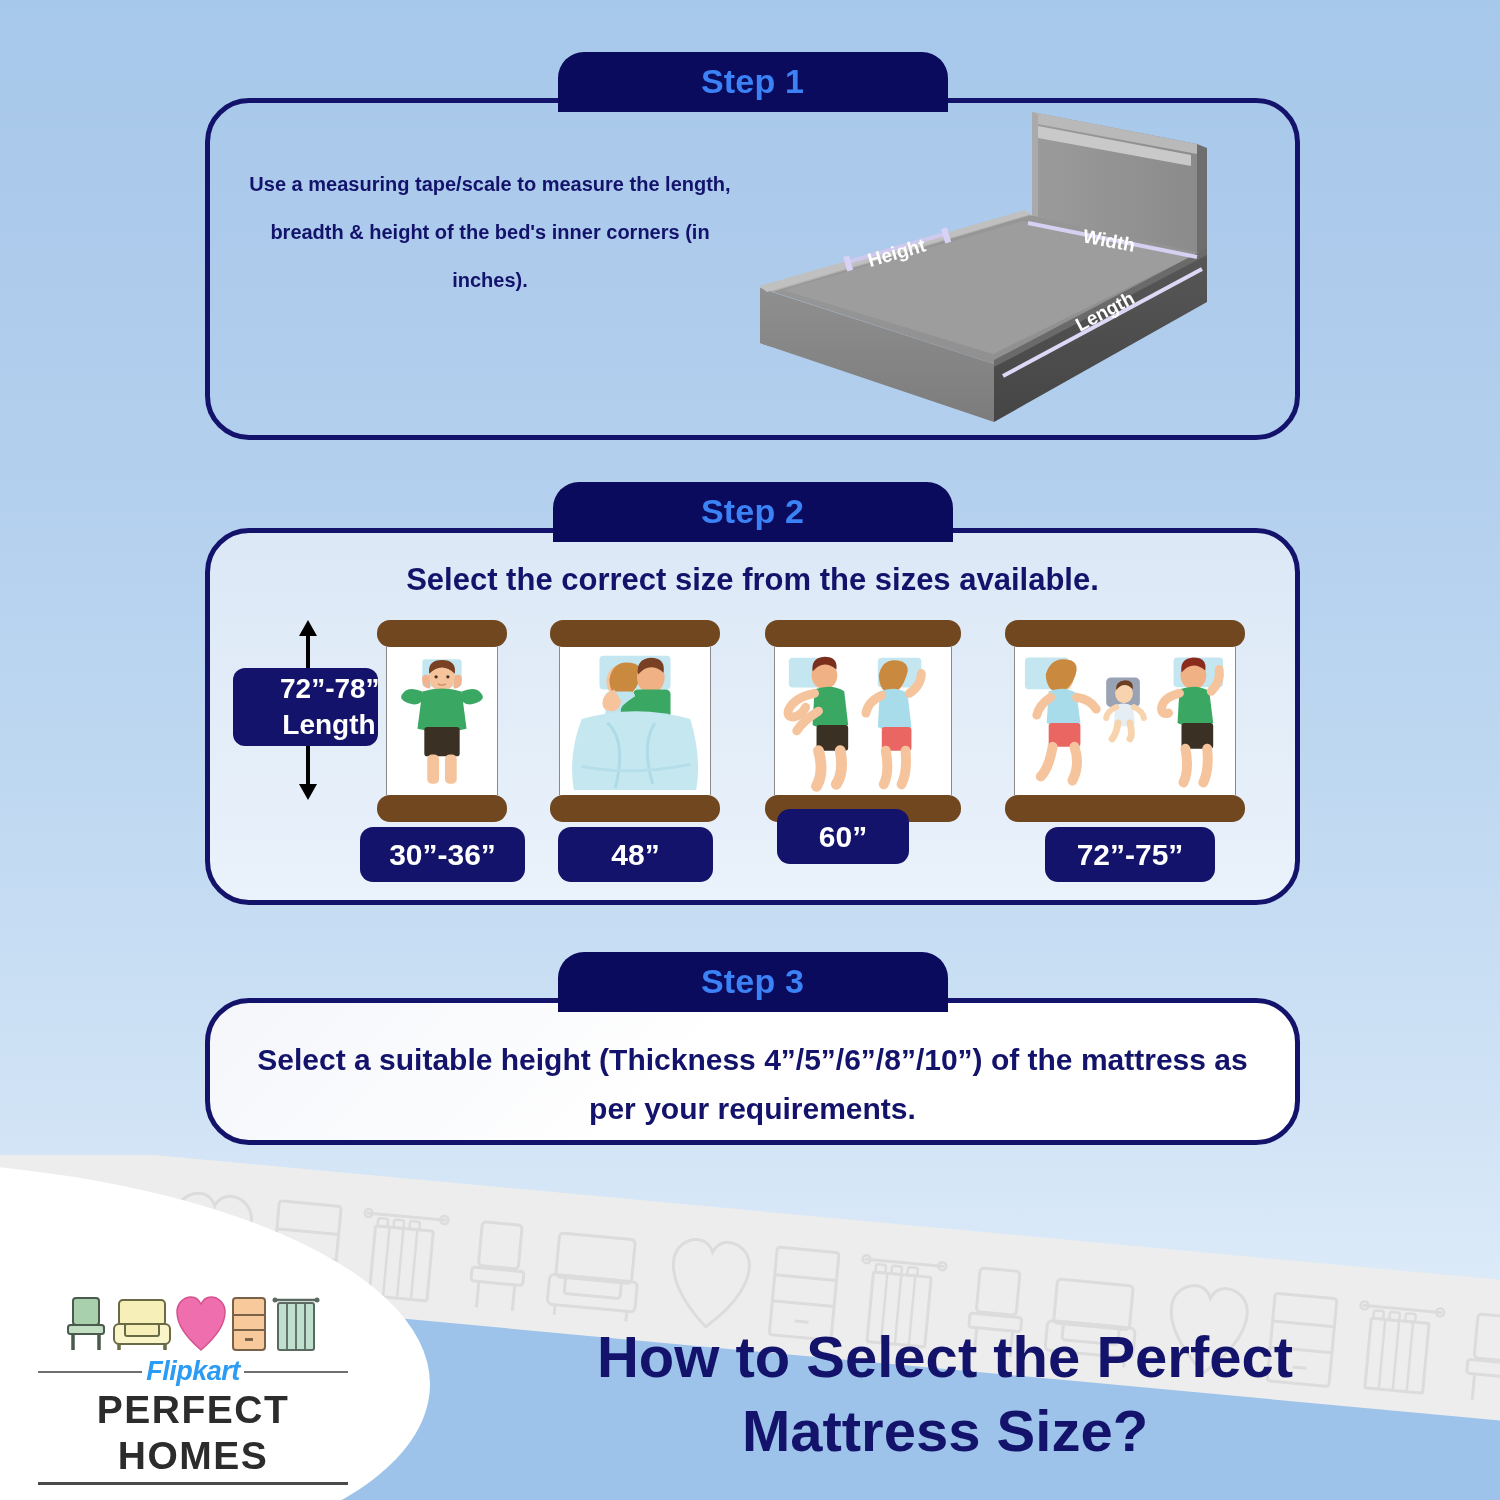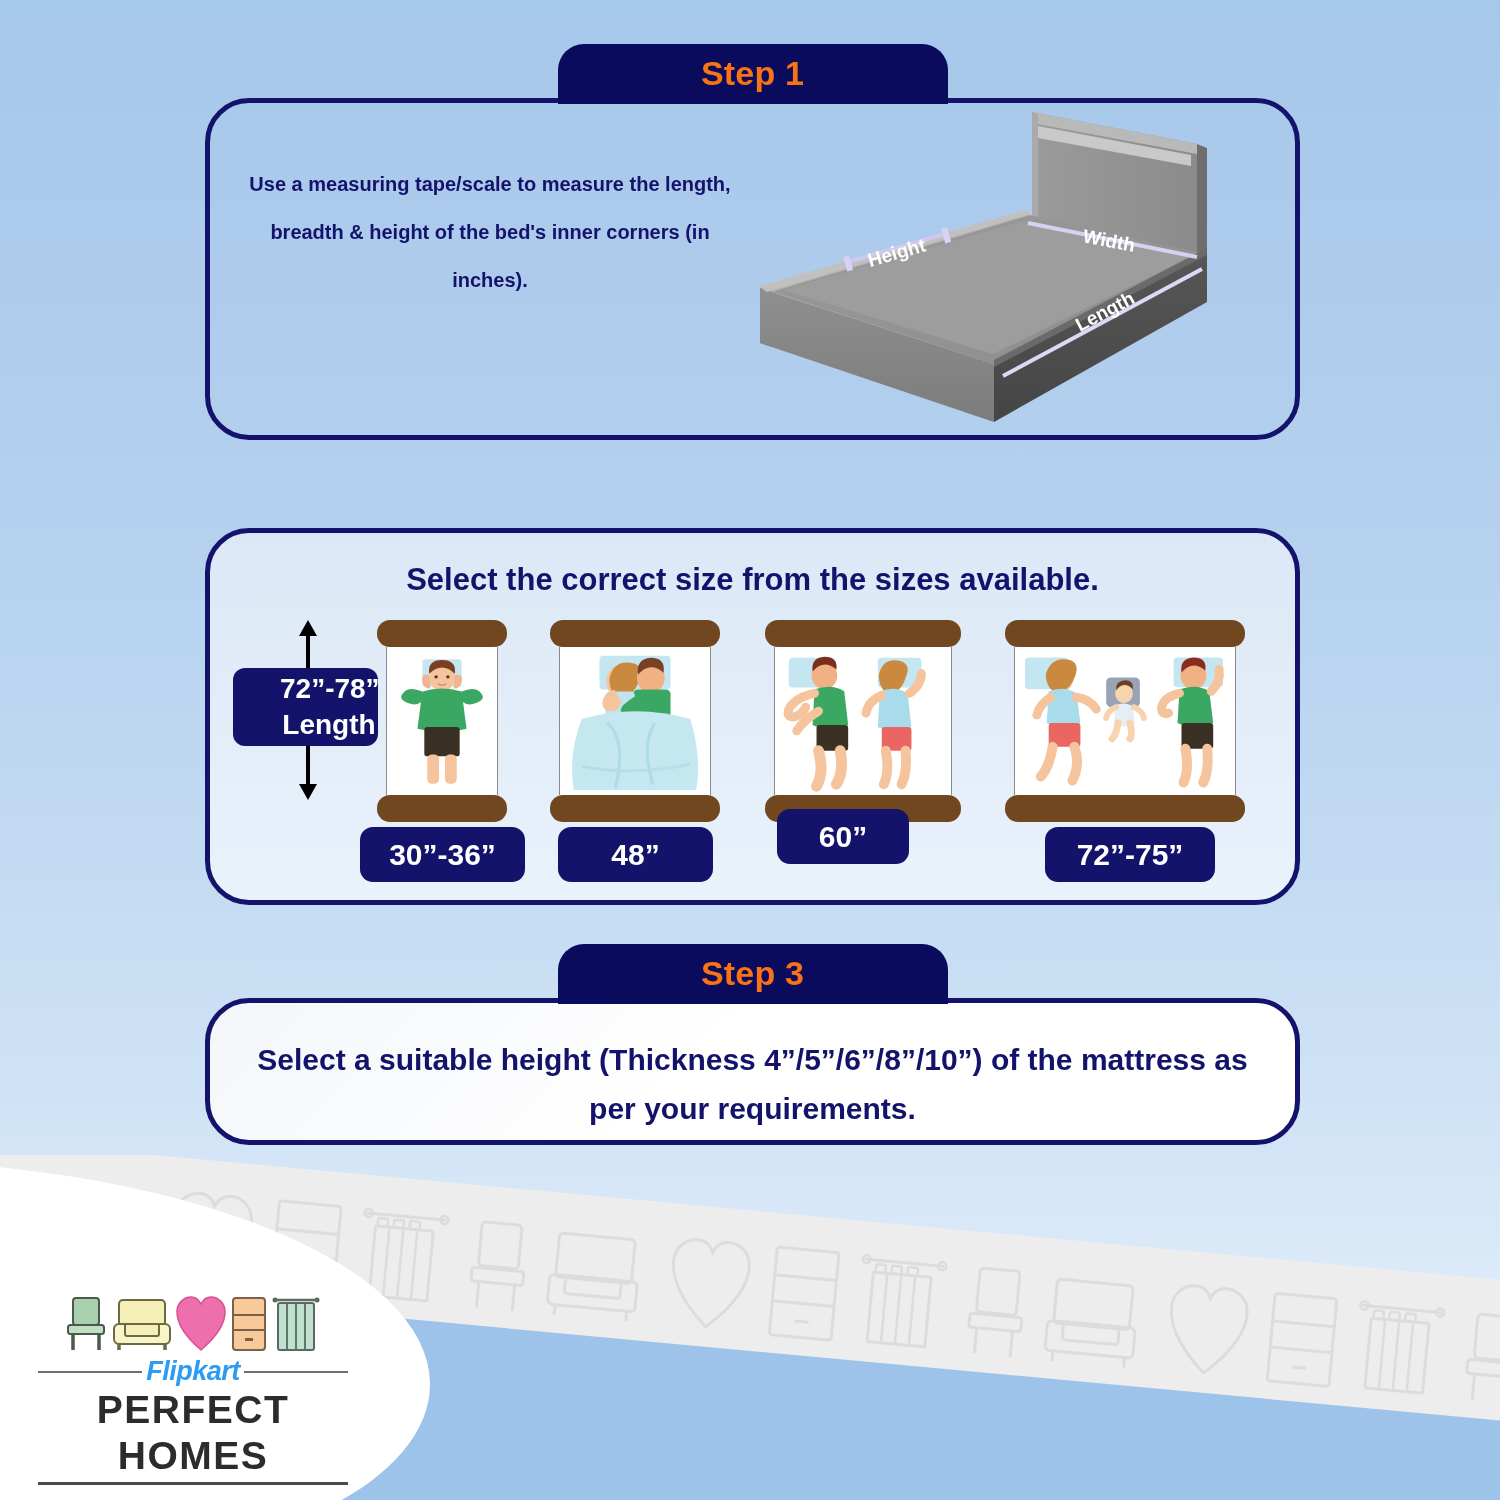--- a/index.html
+++ b/index.html
@@ -24,24 +24,24 @@
     overflow: hidden;
   }
 
   
   .step-block { position: absolute; }
 
   .step-tab {
     position: absolute;
     left: 50%;
     transform: translateX(-50%);
-    top: 4px;
+    top: 12px;
     background: #0b0b5e;
     border-radius: 26px 26px 0 0;
-    color: #f97316;
+    color: #3b82f6;
     font-size: 34px;
     font-weight: bold;
     text-align: center;
     line-height: 58px;
     z-index: 3;
     letter-spacing: .2px;
   }
 
   .step-card {
     position: absolute;
@@ -295,20 +295,21 @@
       <rect x="95" y="154" width="6" height="15" fill="#d8d2f6" transform="rotate(-16 98 161)"></rect>
       <rect x="193" y="126" width="6" height="15" fill="#d8d2f6" transform="rotate(-16 196 133)"></rect>
 
       <text x="120" y="165" fill="#ffffff" font-family="Liberation Sans, sans-serif" font-size="19" font-weight="bold" transform="rotate(-16 120 165)">Height</text>
       <text x="332" y="140" fill="#ffffff" font-family="Liberation Sans, sans-serif" font-size="19" font-weight="bold" transform="rotate(11 332 140)">Width</text>
       <text x="330" y="230" fill="#ffffff" font-family="Liberation Sans, sans-serif" font-size="19" font-weight="bold" transform="rotate(-28 330 230)">Length</text>
     </svg>
   </div>
 
   <div class="step-block" id="step2">
+    <div class="step-tab">Step 2</div>
     <div class="step-card"></div>
 
     <div id="step2-heading">Select the correct size from the sizes available.</div>
 
     <svg id="length-arrow" viewBox="0 0 26 180">
       <line x1="13" y1="12" x2="13" y2="168" stroke="#000" stroke-width="4"></line>
       <polygon points="13,0 4,16 22,16" fill="#000"></polygon>
       <polygon points="13,180 4,164 22,164" fill="#000"></polygon>
     </svg>
 
@@ -543,14 +544,18 @@
     <div id="logo-flipkart-row">
       <div class="rule"></div>
       <div id="logo-flipkart">Flipkart</div>
       <div class="rule"></div>
     </div>
 
     <div id="logo-title">PERFECT HOMES</div>
     <div id="logo-underline"></div>
   </div>
 
+  <div id="headline">
+    <div>How to Select the Perfect</div>
+    <div>Mattress Size?</div>
+  </div>
 
 </div>
 
 </body></html>

